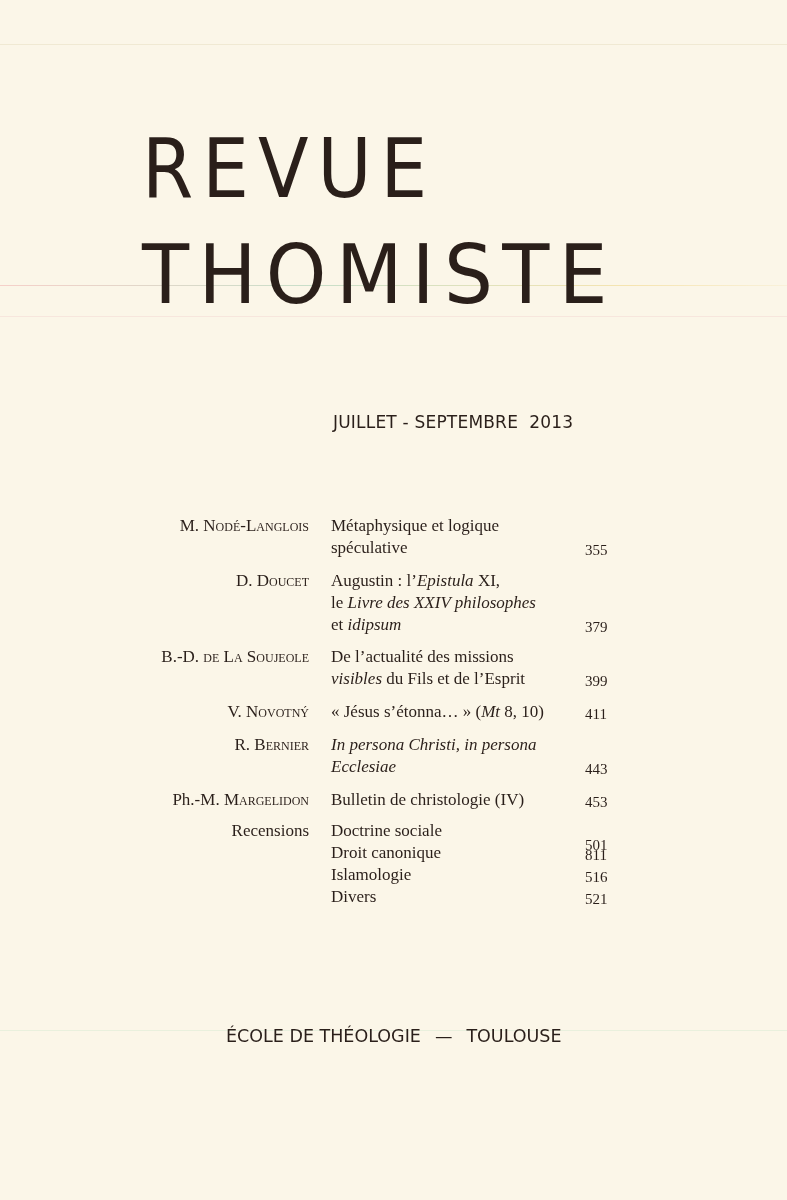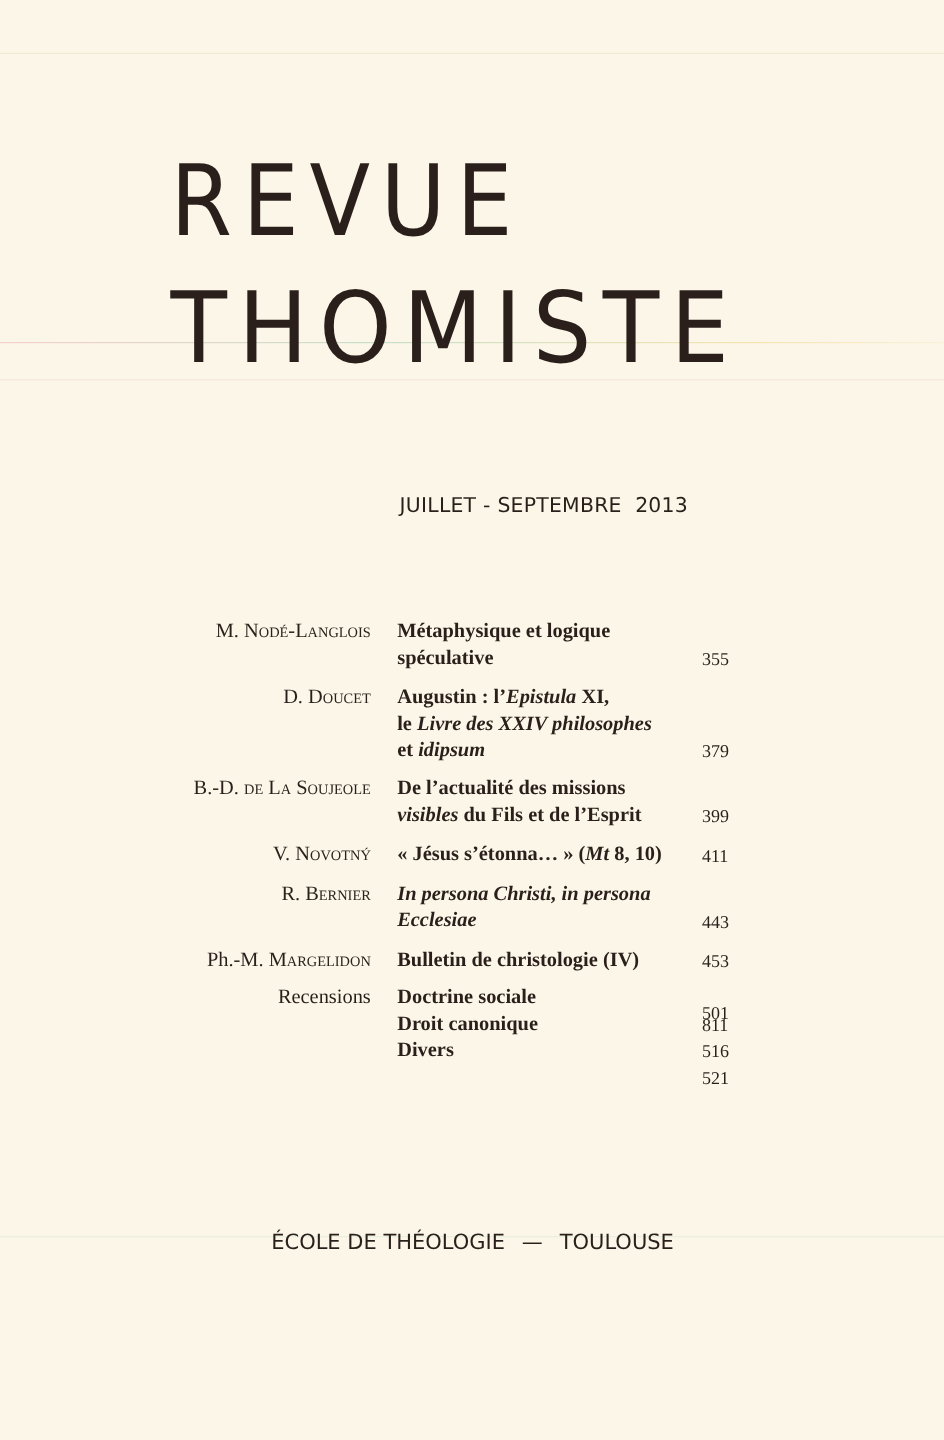--- a/index.html
+++ b/index.html
@@ -32,21 +32,21 @@
   .toc { position: absolute; left: 0; top: 0; width: 787px; }
   .entry { position: absolute; left: 0; width: 787px; }
   .author {
     position: absolute; right: 478px; top: 0;
     text-align: left; white-space: nowrap;
     font-size: 17px; line-height: 22px;
   }
   .author .sc { font-variant: small-caps; }
   .title-col {
     position: absolute; left: 331px; top: 0; width: 250px;
-    font-size: 17px; line-height: 22px; font-weight: bold;
+    font-size: 17px; line-height: 22px;
   }
   .title-col i { font-style: italic; }
   .page {
     position: absolute; left: 585px; width: 22px; text-align: left;
     font-size: 15px; line-height: 22px;
   }
   .footer {
     position: absolute; left: 226px; top: 1026px;
     font-family: "DejaVu Sans", "Liberation Sans", sans-serif;
     font-size: 17.5px; white-space: nowrap;
@@ -131,20 +131,21 @@
       <div>Bulletin de christologie (IV)</div>
     </div>
     <div class="page" style="top:2px;">453</div>
   </div>
 
   <div class="entry" style="top:820px;">
     <div class="author">Recensions</div>
     <div class="title-col">
       <div>Doctrine sociale</div>
       <div>Droit canonique</div>
+      <div>Islamologie</div>
       <div>Divers</div>
     </div>
     <div class="page" style="top:2px;margin-top:12px;">501</div>
     <div class="page" style="top:24px;">811</div>
     <div class="page" style="top:46px;">516</div>
     <div class="page" style="top:68px;">521</div>
   </div>
 </div>
 
 <div class="footer">

